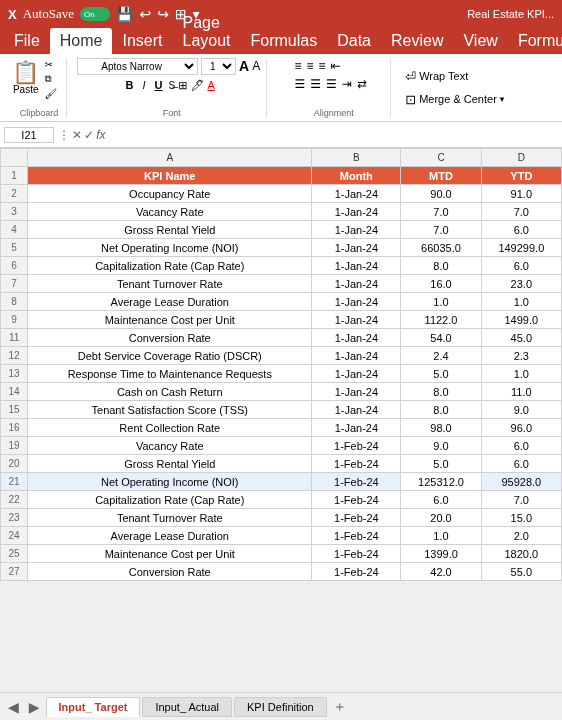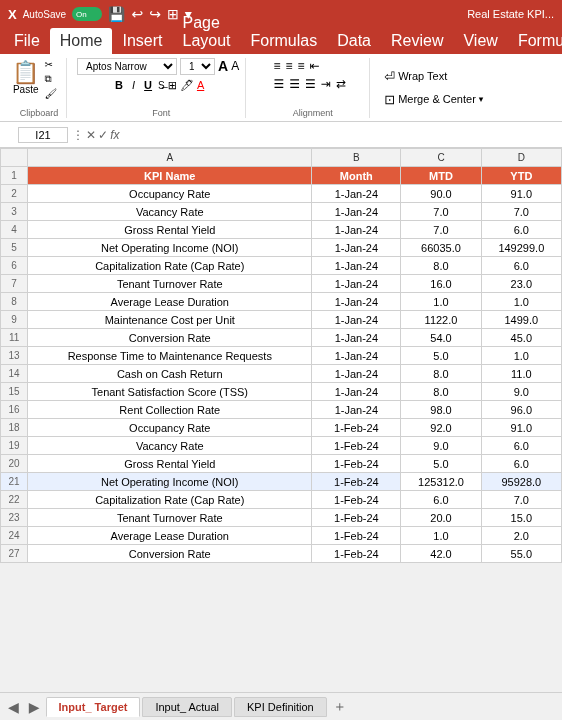--- a/index.html
+++ b/index.html
@@ -12,21 +12,21 @@
       height: 28px;
       display: flex;
       align-items: center;
       padding: 0 8px;
       font-size: 11px;
       gap: 6px;
     }
     .title-bar-left { display: flex; align-items: center; gap: 6px; flex: 1; }
     .title-bar-right { font-size: 11px; }
     .excel-logo { font-weight: bold; color: white; font-size: 13px; }
-    .autosave-label { font-size: 10px; }
+    .autosave-label { font-size: 13px; font-family: Liberation Serif, serif; }
     .autosave-toggle {
       background: #27ae60; border-radius: 8px; width: 30px; height: 14px;
       display: inline-flex; align-items: center; padding: 0 2px;
     }
     .autosave-toggle::after { content: 'On'; font-size: 8px; color: white; margin-left: 2px; }
 
     
     .ribbon-tabs {
       background: #c0392b;
       height: 26px;
@@ -78,22 +78,22 @@
     .clipboard-area { display: flex; flex-direction: row; align-items: center; gap: 2px; }
     .paste-btn { display: flex; flex-direction: column; align-items: center; font-size: 10px; cursor: pointer; }
     .paste-icon { font-size: 22px; line-height: 1; }
     .small-btns { display: flex; flex-direction: column; gap: 1px; }
     .small-btn { font-size: 10px; cursor: pointer; padding: 1px 3px; }
 
     .font-selector {
       display: flex; align-items: center; gap: 3px; flex-wrap: wrap;
     }
     .font-dropdown {
-      border: 1px solid #ccc; padding: 1px 4px; font-size: 10px; width: 100px;
-      background: white; cursor: pointer;
+      border: 1px solid #ccc; padding: 1px 4px; font-size: 10px; width: 121px;
+      background: white; cursor: pointer; text-align: center;
     }
     .size-dropdown {
       border: 1px solid #ccc; padding: 1px 4px; font-size: 10px; width: 35px;
       background: white; cursor: pointer;
     }
     .font-format-btns { display: flex; gap: 3px; align-items: center; margin-top: 2px; }
     .format-btn { font-size: 11px; cursor: pointer; padding: 0 3px; font-weight: bold; }
     .format-btn.italic { font-style: italic; font-weight: normal; }
     .format-btn.underline { text-decoration: underline; }
 
@@ -111,21 +111,21 @@
       padding: 2px 4px; border: none; background: none;
     }
 
     
     .formula-bar {
       background: white;
       border-bottom: 1px solid #d0d0d0;
       height: 26px;
       display: flex;
       align-items: center;
-      padding: 0 18px;
+      padding: 0 4px;
       gap: 4px;
     }
     .cell-ref {
       border: 1px solid #ccc; width: 50px; padding: 1px 4px;
       font-size: 11px; text-align: center;
     }
     .formula-icons { display: flex; gap: 2px; color: #666; font-size: 12px; }
     .formula-input {
       flex: 1; border: none; outline: none; font-size: 11px; padding: 0 4px;
     }
@@ -411,20 +411,27 @@
             <td class="num-cell">1499.0</td>
           </tr>
           <tr>
             <td class="row-num">11</td>
             <td class="kpi-cell">Conversion Rate</td>
             <td class="date-cell">1-Jan-24</td>
             <td class="num-cell">54.0</td>
             <td class="num-cell">45.0</td>
           </tr>
           <tr>
+            <td class="row-num">12</td>
+            <td class="kpi-cell">Debt Service Coverage Ratio (DSCR)</td>
+            <td class="date-cell">1-Jan-24</td>
+            <td class="num-cell">2.4</td>
+            <td class="num-cell">2.3</td>
+          </tr>
+          <tr>
             <td class="row-num">13</td>
             <td class="kpi-cell">Response Time to Maintenance Requests</td>
             <td class="date-cell">1-Jan-24</td>
             <td class="num-cell">5.0</td>
             <td class="num-cell">1.0</td>
           </tr>
           <tr>
             <td class="row-num">14</td>
             <td class="kpi-cell">Cash on Cash Return</td>
             <td class="date-cell">1-Jan-24</td>
@@ -437,27 +444,20 @@
             <td class="date-cell">1-Jan-24</td>
             <td class="num-cell">8.0</td>
             <td class="num-cell">9.0</td>
           </tr>
           <tr>
             <td class="row-num">16</td>
             <td class="kpi-cell">Rent Collection Rate</td>
             <td class="date-cell">1-Jan-24</td>
             <td class="num-cell">98.0</td>
             <td class="num-cell">96.0</td>
-          </tr>
-          <tr>
-            <td class="row-num">18</td>
-            <td class="kpi-cell">Occupancy Rate</td>
-            <td class="date-cell">1-Feb-24</td>
-            <td class="num-cell">92.0</td>
-            <td class="num-cell">91.0</td>
           </tr>
           <tr>
             <td class="row-num">19</td>
             <td class="kpi-cell">Vacancy Rate</td>
             <td class="date-cell">1-Feb-24</td>
             <td class="num-cell">9.0</td>
             <td class="num-cell">6.0</td>
           </tr>
           <tr>
             <td class="row-num">20</td>
@@ -486,20 +486,27 @@
             <td class="date-cell">1-Feb-24</td>
             <td class="num-cell">20.0</td>
             <td class="num-cell">15.0</td>
           </tr>
           <tr>
             <td class="row-num">24</td>
             <td class="kpi-cell">Average Lease Duration</td>
             <td class="date-cell">1-Feb-24</td>
             <td class="num-cell">1.0</td>
             <td class="num-cell">2.0</td>
+          </tr>
+          <tr>
+            <td class="row-num">25</td>
+            <td class="kpi-cell">Maintenance Cost per Unit</td>
+            <td class="date-cell">1-Feb-24</td>
+            <td class="num-cell">1399.0</td>
+            <td class="num-cell">1820.0</td>
           </tr>
           <tr>
             <td class="row-num">27</td>
             <td class="kpi-cell">Conversion Rate</td>
             <td class="date-cell">1-Feb-24</td>
             <td class="num-cell">42.0</td>
             <td class="num-cell">55.0</td>
           </tr>
         </tbody>
     </table>

